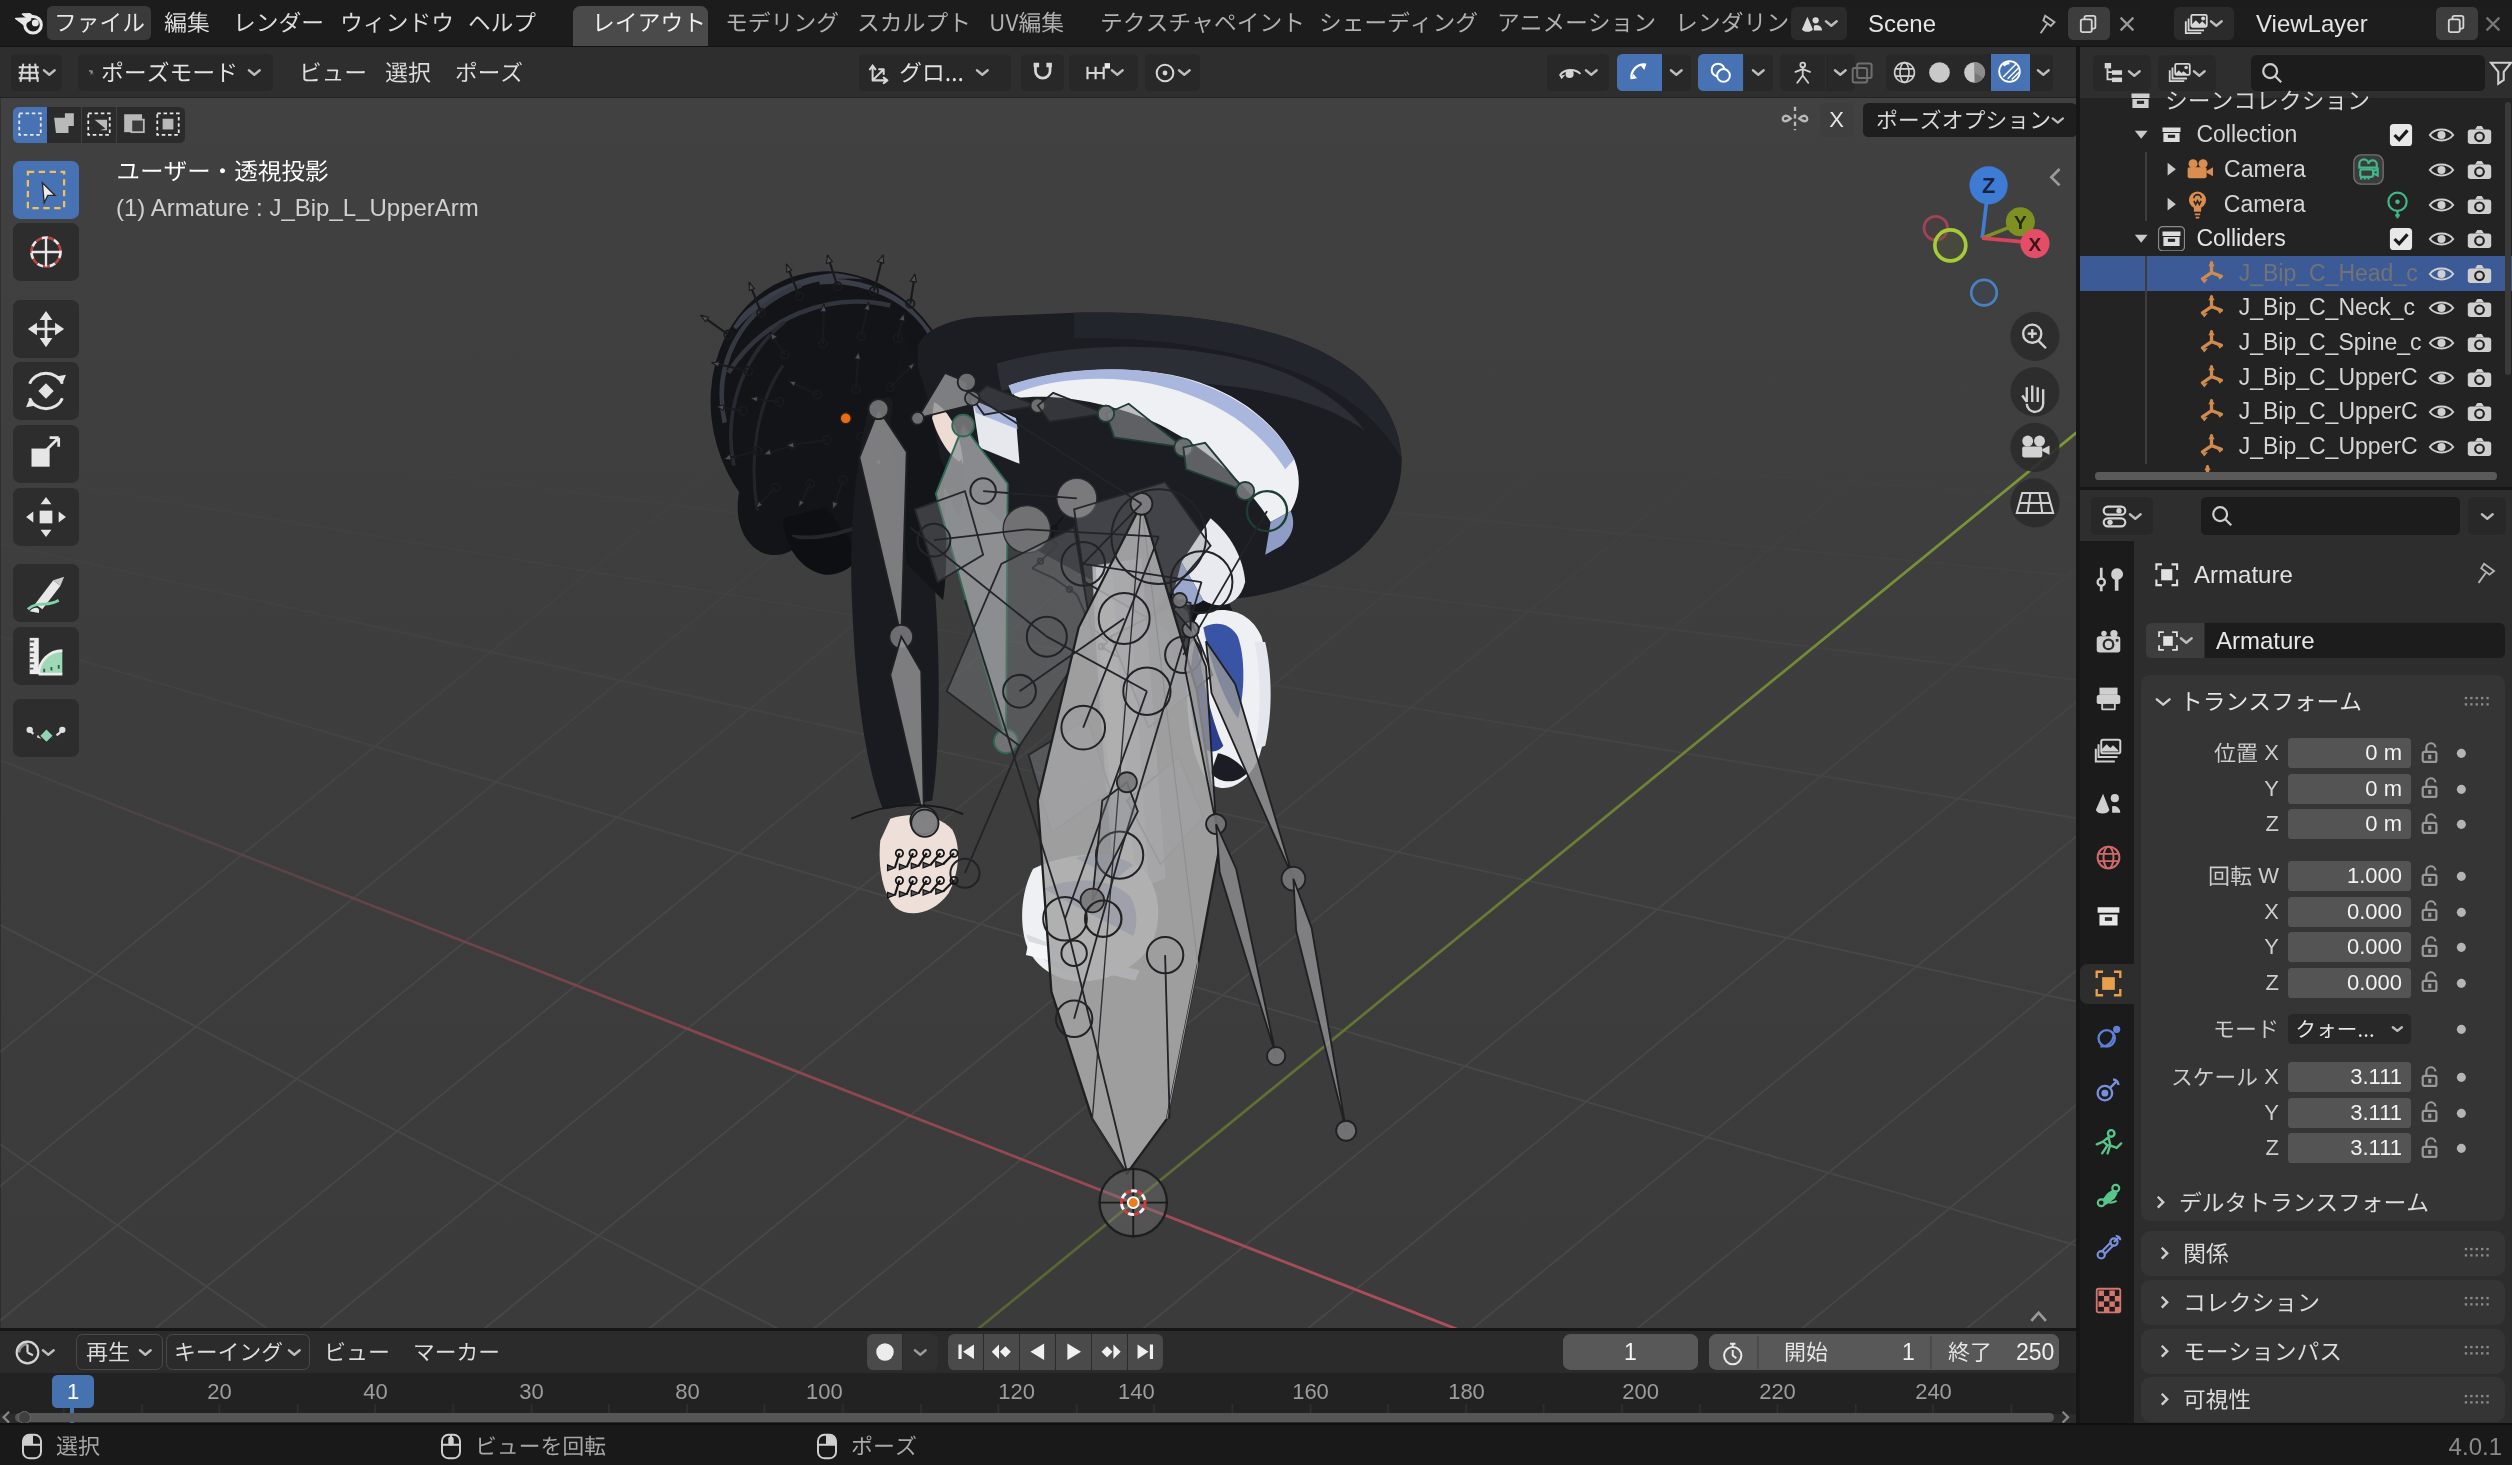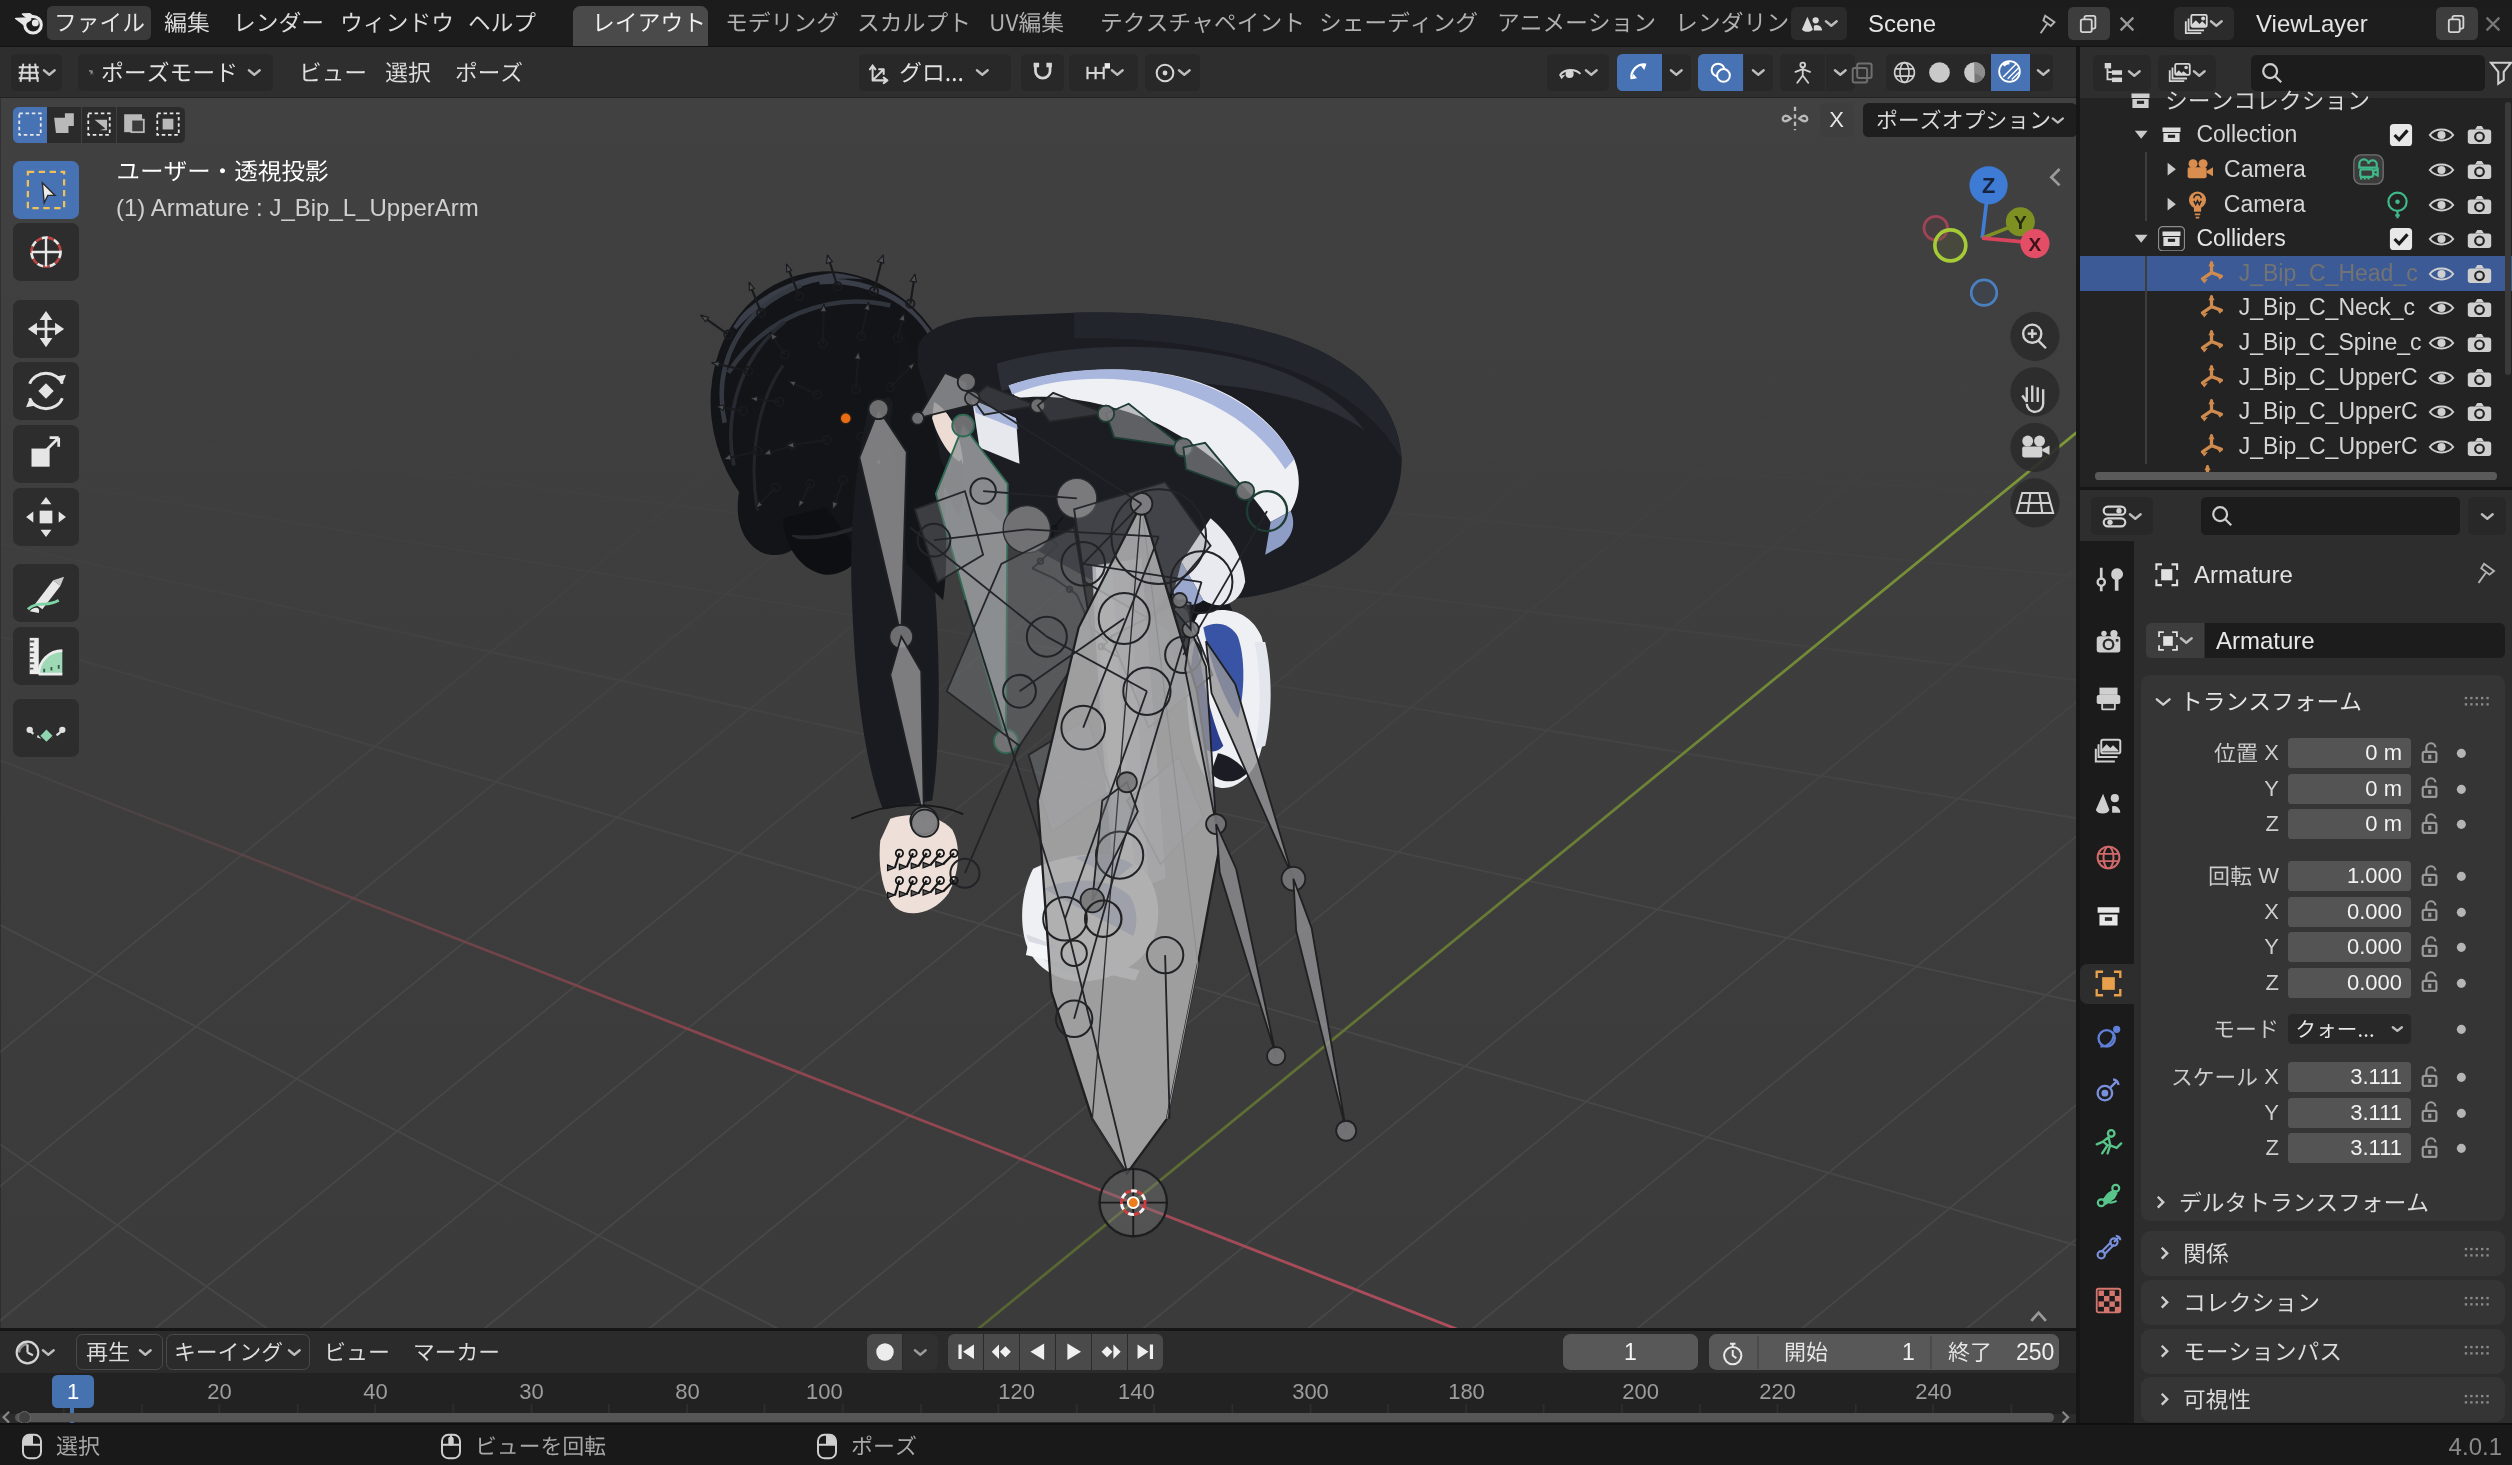--- a/index.html
+++ b/index.html
@@ -1813,21 +1813,21 @@
     <line x1="2210" y1="34" x2="2210" y2="45" stroke="#2e2e2e" stroke-width="2"></line>
     <line x1="2296" y1="34" x2="2296" y2="45" stroke="#2e2e2e" stroke-width="2"></line>
   </svg>
 <div class="abs" style="left:183px;top:1379px;width:73px;text-align:center;color:#9d9d9d;font-size:22px">20</div>
 <div class="abs" style="left:339px;top:1379px;width:73px;text-align:center;color:#9d9d9d;font-size:22px">40</div>
 <div class="abs" style="left:495px;top:1379px;width:73px;text-align:center;color:#9d9d9d;font-size:22px">30</div>
 <div class="abs" style="left:651px;top:1379px;width:73px;text-align:center;color:#9d9d9d;font-size:22px">80</div>
 <div class="abs" style="left:806px;top:1379px;width:73px;text-align:left;color:#9d9d9d;font-size:22px">100</div>
 <div class="abs" style="left:962px;top:1379px;width:73px;text-align:right;color:#9d9d9d;font-size:22px">120</div>
 <div class="abs" style="left:1118px;top:1379px;width:73px;color:#9d9d9d;font-size:22px">140</div>
-<div class="abs" style="left:1274px;top:1379px;width:73px;text-align:center;color:#9d9d9d;font-size:22px">300</div>
+<div class="abs" style="left:1274px;top:1379px;width:73px;text-align:center;color:#9d9d9d;font-size:22px">160</div>
 <div class="abs" style="left:1430px;top:1379px;width:73px;text-align:center;color:#9d9d9d;font-size:22px">180</div>
 <div class="abs" style="left:1586px;top:1379px;width:73px;text-align:right;color:#9d9d9d;font-size:22px">200</div>
 <div class="abs" style="left:1741px;top:1379px;width:73px;text-align:center;color:#9d9d9d;font-size:22px">220</div>
 <div class="abs" style="left:1897px;top:1379px;width:73px;text-align:center;color:#9d9d9d;font-size:22px">240</div>
 <div class="abs" style="left:52px;top:1375px;width:42px;height:33px;background:#4673af;border-radius:5.5px;color:#fff;font-size:22px;text-align:center;line-height:33px">1</div>
 <div class="abs" style="left:70px;top:1408px;width:3.6px;height:16.4px;background:#4673af"></div>
 <div class="abs" style="left:14.6px;top:1413px;width:2039px;height:9px;background:#565656;border-radius:4.6px"></div>
 <div class="abs" style="left:18px;top:1411px;width:12.7px;height:12.7px;background:#3f3f3f;border:1.8px solid #6a6a6a;border-radius:6.4px"></div>
 <svg class="abs" style="left:0px;top:1409px" width="12.7" height="16.4" viewBox="0 0 14 18">
     <path d="M10 3 l-6 6 6 6" stroke="#888" stroke-width="2.5" fill="none"></path>

